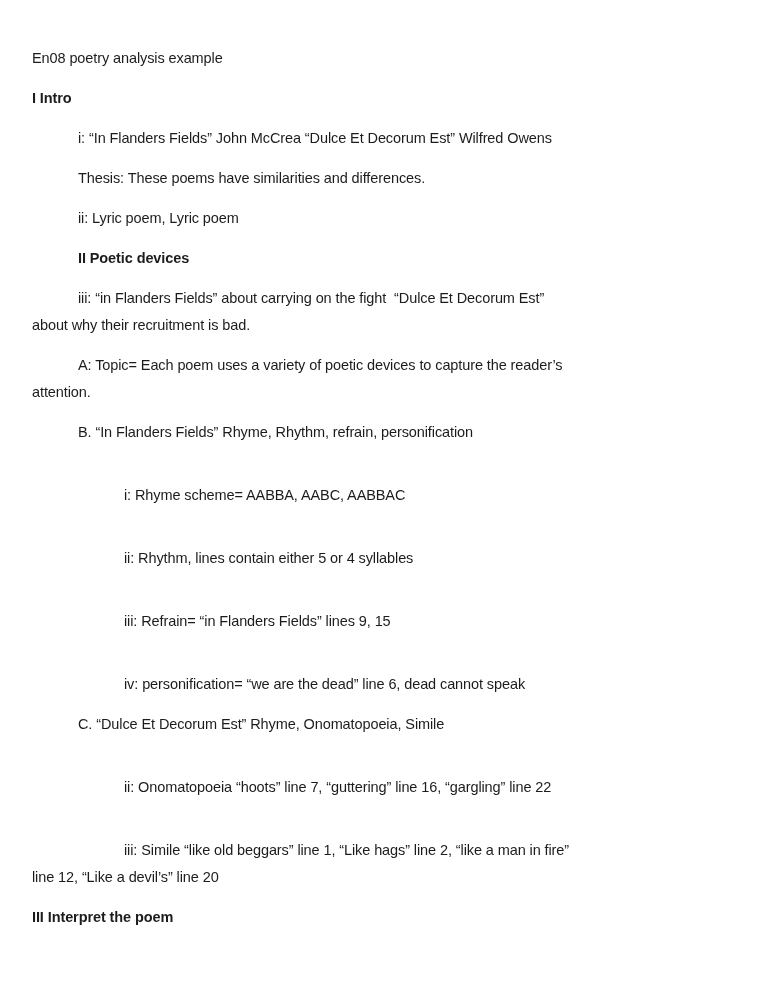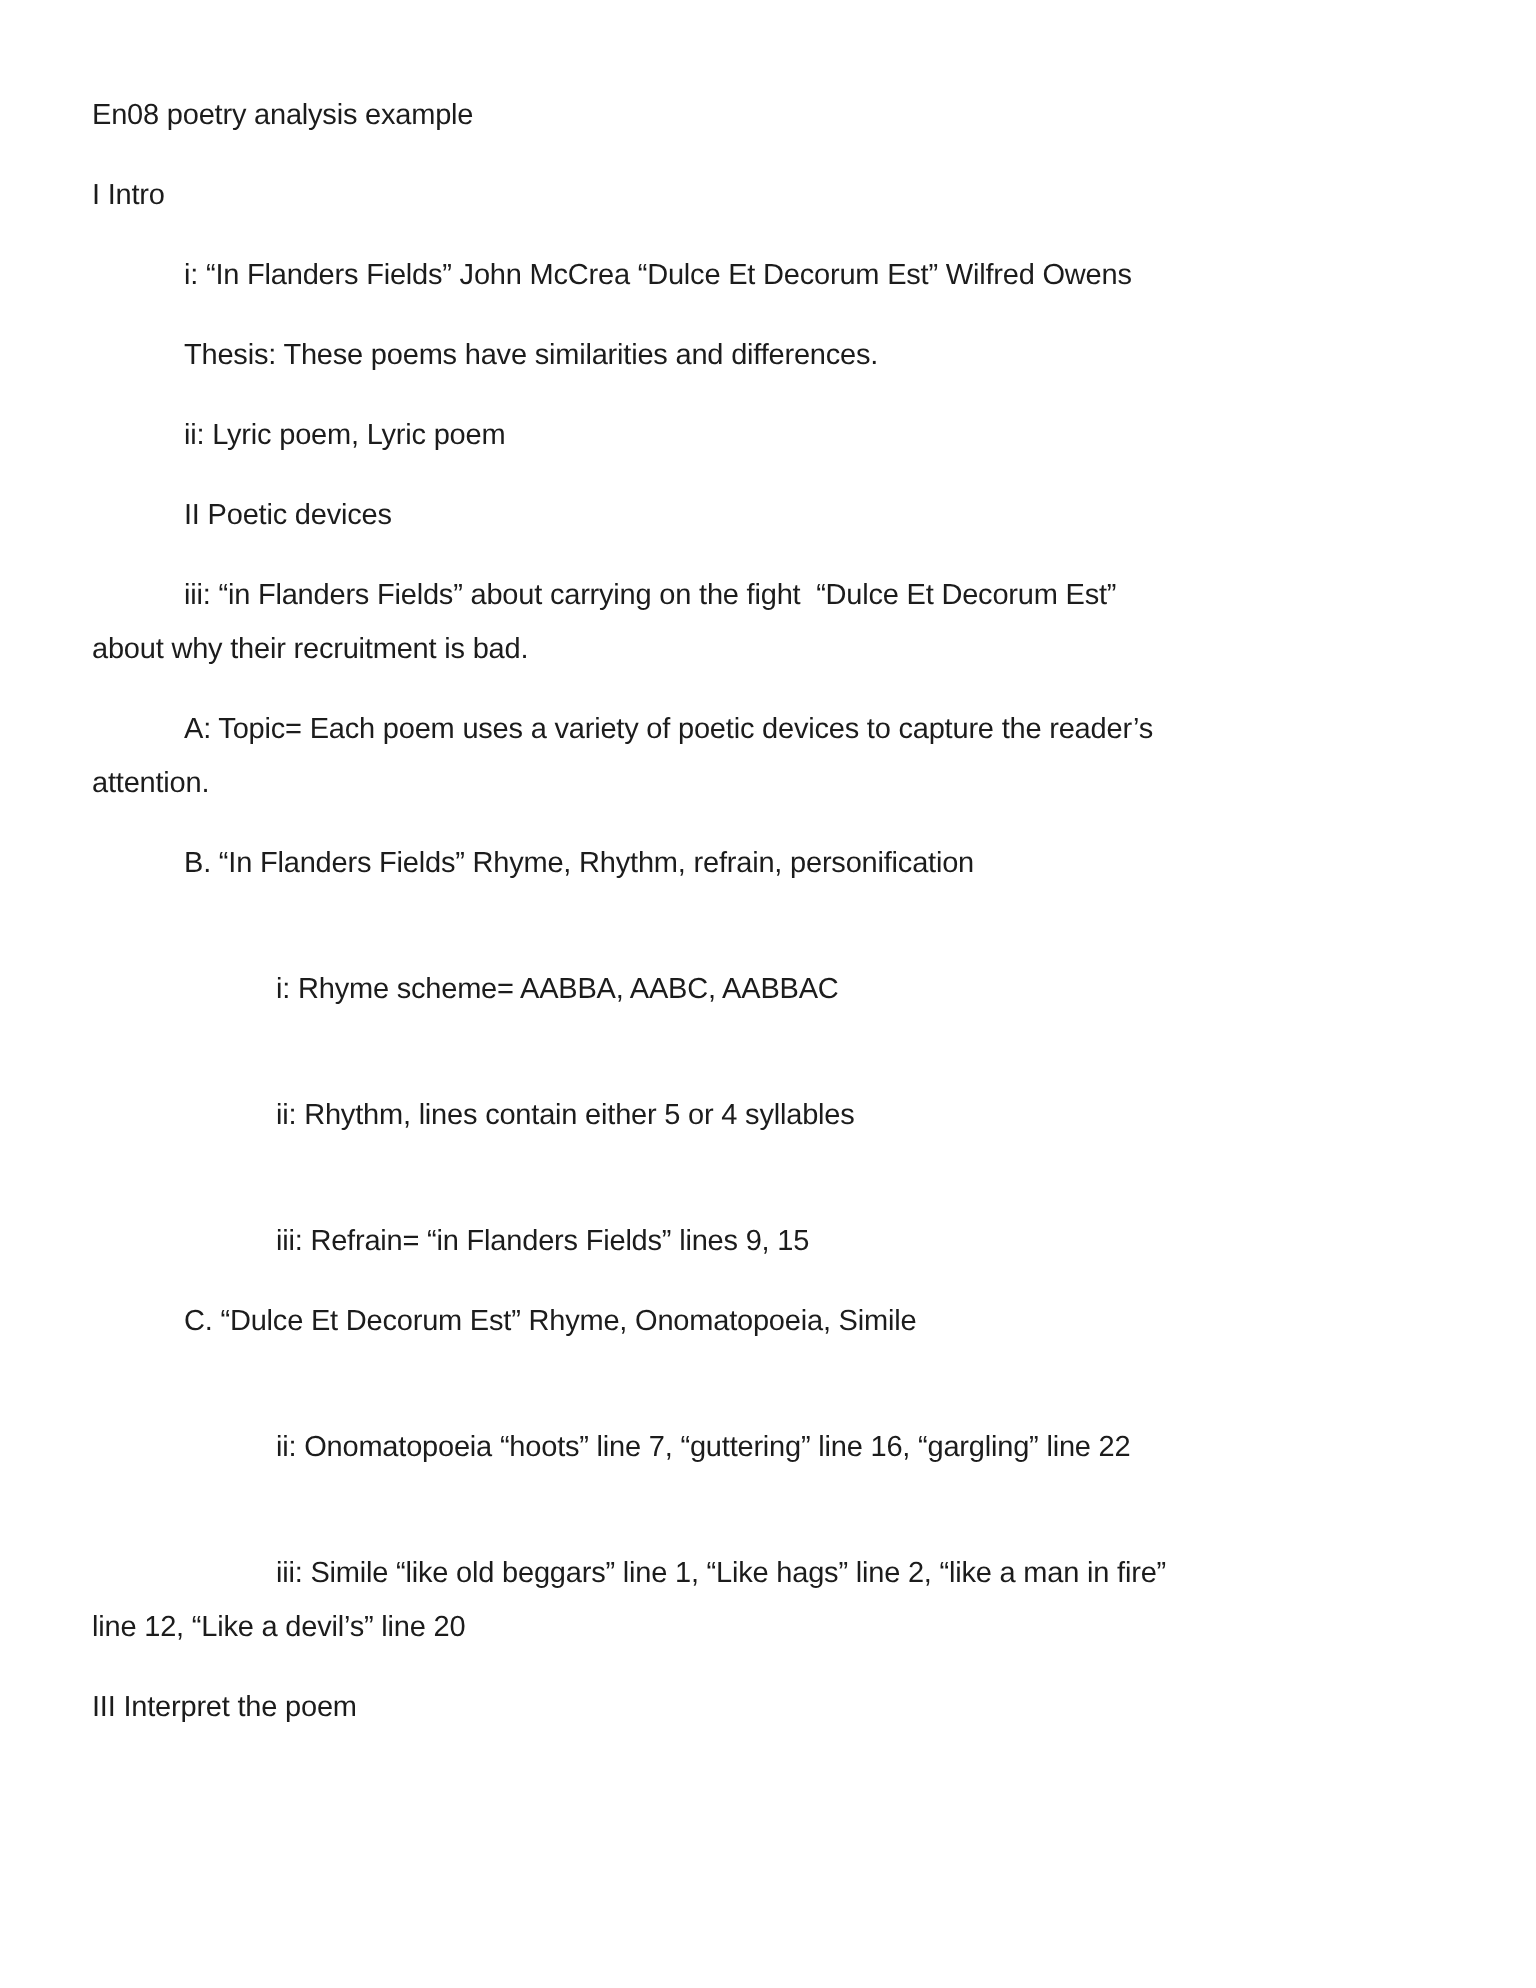--- a/index.html
+++ b/index.html
@@ -10,33 +10,33 @@
   body {
     width: 768px;
     height: 994px;
     overflow: hidden;
   }
   .page {
     box-sizing: border-box;
     width: 768px;
     height: 994px;
     background: #ffffff;
-    padding: 45px 42px 0 46px;
+    padding: 45px 42px 0 32px;
     font-family: "Liberation Sans", sans-serif;
     font-size: 14.5px;
     color: #1c1c1c;
   }
   .para {
     margin: 0 0 13px 0;
     line-height: 27px;
     white-space: pre-wrap;
     letter-spacing: -0.1px;
   }
   .para.heading {
-    font-weight: normal;
+    font-weight: bold;
   }
   .indent-0 { text-indent: 0; }
   .indent-1 { text-indent: 46px; }
   .indent-2 { text-indent: 92px; margin-top: 36px; }
 </style>
 </head>
 <body style="color: rgb(28, 28, 28); background: rgb(255, 255, 255);">
 
 <div class="page">
   <div id="doc-body">
@@ -47,19 +47,20 @@
       <p class="para indent-1">ii: Lyric poem, Lyric poem</p>
       <p class="para indent-1 heading">II Poetic devices</p>
       <p class="para indent-1">iii: “in Flanders Fields” about carrying on the fight  “Dulce Et Decorum Est”
 about why their recruitment is bad.</p>
       <p class="para indent-1">A: Topic= Each poem uses a variety of poetic devices to capture the reader’s
 attention.</p>
       <p class="para indent-1">B. “In Flanders Fields” Rhyme, Rhythm, refrain, personification</p>
       <p class="para indent-2">i: Rhyme scheme= AABBA, AABC, AABBAC</p>
       <p class="para indent-2">ii: Rhythm, lines contain either 5 or 4 syllables</p>
       <p class="para indent-2">iii: Refrain= “in Flanders Fields” lines 9, 15</p>
+      <p class="para indent-2">iv: personification= “we are the dead” line 6, dead cannot speak</p>
       <p class="para indent-1">C. “Dulce Et Decorum Est” Rhyme, Onomatopoeia, Simile</p>
       <p class="para indent-2">ii: Onomatopoeia “hoots” line 7, “guttering” line 16, “gargling” line 22</p>
       <p class="para indent-2">iii: Simile “like old beggars” line 1, “Like hags” line 2, “like a man in fire”
 line 12, “Like a devil’s” line 20</p>
       <p class="para indent-0 heading">III Interpret the poem</p>
     </div>
 </div>
 
 </body></html>

